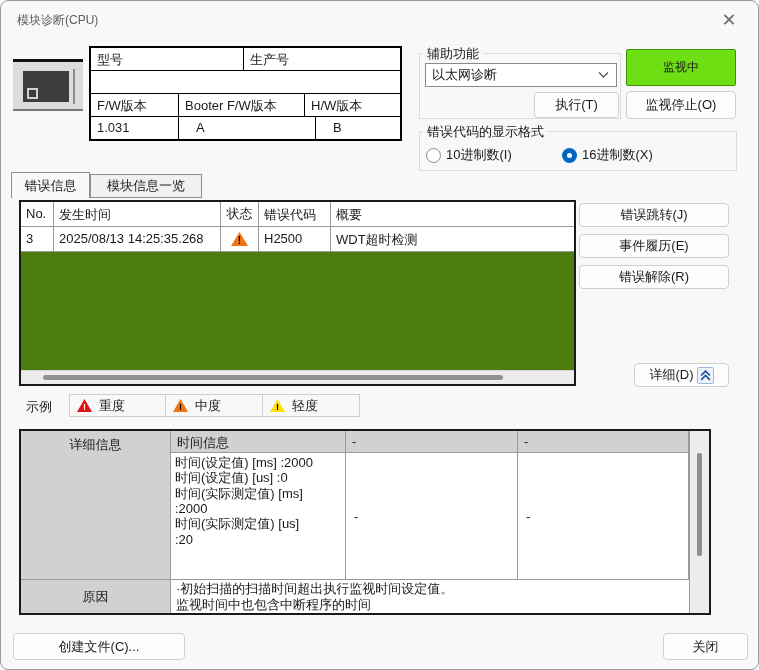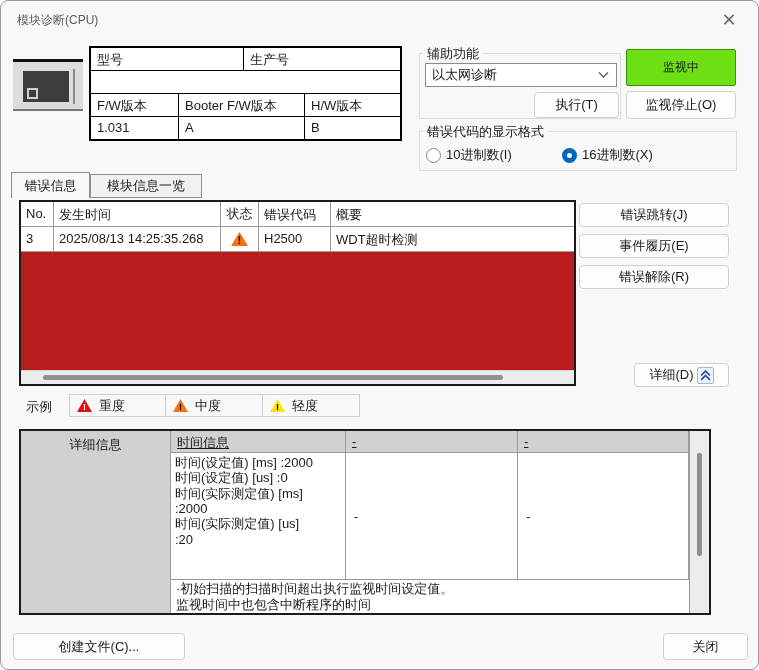--- a/index.html
+++ b/index.html
@@ -14,21 +14,21 @@
   
   .plc{left:8px;top:48px;width:76px;height:68px;}
   .plc-panel{position:absolute;left:4px;top:10px;width:70px;height:52px;background:#dcdcdc;
     border-top:3px solid #111;border-bottom:2px solid #777;box-sizing:border-box;}
   .plc-body{position:absolute;left:10px;top:9px;width:46px;height:31px;background:#3c3c3c;}
   .plc-port{position:absolute;left:4px;bottom:3px;width:11px;height:11px;border:2px solid #cfcfcf;box-sizing:border-box;}
   .plc-line{position:absolute;left:60px;top:7px;width:2px;height:35px;background:#8a8a8a;}
   
   .modinfo{left:88px;top:45px;width:313px;border:2px solid #000;background:#fff;}
   .mi-row{display:flex;height:22px;border-bottom:1px solid #000;}
-  .mi-row:last-child{border-bottom:none;}
+  .mi-row:last-child{border-bottom:none;gap:11px;}
   .mi-cell{box-sizing:border-box;border-right:1px solid #000;padding:3px 0 0 6px;overflow:hidden;white-space:nowrap;}
   .mi-cell:last-child{border-right:none;}
   .w153{width:153px;} .w88{width:88px;} .w126{width:126px;} .grow{flex:1;}
   
   .groupbox{border:1px solid #dcdcdc;}
   .gb-label{position:absolute;top:-9px;left:3px;background:#f8f8f8;padding:0 4px;white-space:nowrap;}
   .aux-group{left:418px;top:52px;width:202px;height:66px;}
   .fmt-group{left:418px;top:130px;width:318px;height:40px;}
   
   .combo{position:absolute;left:5px;top:9px;width:192px;height:24px;background:#fff;border:1px solid #8a8a8a;
@@ -44,21 +44,21 @@
   
   .radio{position:absolute;top:14px;display:inline-flex;align-items:center;gap:5px;}
   .rb{width:15px;height:15px;border-radius:50%;background:#fff;border:1px solid #8a8a8a;box-sizing:border-box;flex:none;}
   .rb.checked{border:none;background:#0067c0;position:relative;}
   .rb.checked::after{content:"";position:absolute;left:5px;top:5px;width:5px;height:5px;background:#fff;border-radius:50%;}
   
   .tab{display:flex;align-items:center;justify-content:center;}
   .tab-active{left:10px;top:171px;width:79px;height:26px;background:#f8f8f8;border:1px solid #8f8f8f;border-bottom:none;z-index:2;}
   .tab-idle{left:89px;top:173px;width:112px;height:24px;background:#f1f1f1;border:1px solid #8f8f8f;}
   
-  .etable{left:18px;top:199px;width:557px;height:186px;border:2px solid #1a1a1a;background:#b91c1c;}
+  .etable{left:18px;top:199px;width:557px;height:186px;border:2px solid #1a1a1a;background:#4d7c0f;}
   .e-row{display:flex;height:24px;background:#fff;border-bottom:1px solid #9a9a9a;}
   .e-cell{box-sizing:border-box;border-right:1px solid #9a9a9a;padding:4px 0 0 5px;overflow:hidden;white-space:nowrap;}
   .e-cell:last-child{border-right:none;}
   .ew1{width:33px;} .ew2{width:167px;} .ew3{width:38px;display:flex;align-items:center;justify-content:center;padding:0;}
   .ew4{width:72px;}
   .hscroll{position:absolute;left:0;right:0;bottom:0;height:13px;background:#ececec;border-top:1px solid #d6d6d6;}
   .hthumb{position:absolute;left:22px;top:4px;width:460px;height:5px;background:#909090;border-radius:3px;}
   
   .sbtn{left:578px;width:150px;height:24px;}
   .btn-detail{left:633px;top:362px;width:95px;height:24px;gap:3px;}
@@ -76,21 +76,21 @@
   .tri.orange{background:#f07413;color:#000;}
   .tri.yellow{background:#ffe013;color:#000;}
   .tri.big{width:17px;height:14px;font-size:10px;}
   
   .dtable{left:18px;top:428px;width:692px;height:186px;border:2px solid #1a1a1a;background:#fff;}
   .d-labelcol{position:absolute;left:0;top:0;width:150px;height:182px;background:#d1d1d1;border-right:1px solid #9a9a9a;box-sizing:border-box;}
   .d-label1{position:absolute;top:5px;left:0;width:100%;text-align:center;}
   .d-label2{position:absolute;top:148px;left:0;width:100%;height:34px;border-top:1px solid #9a9a9a;
     display:flex;align-items:center;justify-content:center;box-sizing:border-box;}
   .d-h{top:0;height:22px;background:#d1d1d1;border-bottom:1px solid #9a9a9a;border-right:1px solid #9a9a9a;
-    padding:3px 0 0 6px;overflow:hidden;text-decoration:underline;}
+    padding:3px 0 0 6px;overflow:hidden;}
   .d-b{top:22px;height:126px;border-right:1px solid #9a9a9a;overflow:hidden;}
   .d-h1,.d-b1{left:150px;width:175px;} .d-h2,.d-b2{left:325px;width:172px;} .d-h3,.d-b3{left:497px;width:171px;}
   .d-b1{padding:2px 2px 0 4px;line-height:1.18;white-space:pre-line;}
   .d-b2,.d-b3{display:flex;align-items:center;padding-left:8px;}
   .d-cause{left:150px;top:148px;width:518px;height:34px;border-top:1px solid #9a9a9a;
     padding:1px 5px;white-space:pre-line;line-height:1.25;overflow:hidden;}
   .vscroll{left:668px;top:0;width:20px;height:182px;background:#ececec;border-left:1px solid #9a9a9a;}
   .vthumb{position:absolute;left:7px;top:22px;width:5px;height:103px;background:#8f8f8f;border-radius:2px;}
   
   .btn-create{left:12px;top:632px;width:172px;height:27px;}
@@ -209,20 +209,21 @@
     </div>
     <div class="legend-cell">
       <span class="tri yellow">!</span>
       <span>轻度</span>
     </div>
   </div>
 
   <div class="abs dtable">
     <div class="d-labelcol">
       <div class="d-label1">详细信息</div>
+      <div class="d-label2">原因</div>
     </div>
     <div class="abs d-h d-h1">时间信息</div>
     <div class="abs d-h d-h2">-</div>
     <div class="abs d-h d-h3">-</div>
     <div class="abs d-b d-b1 ml">时间(设定值) [ms] :2000
 时间(设定值) [us] :0
 时间(实际测定值) [ms]
 :2000
 时间(实际测定值) [us]
 :20</div>

